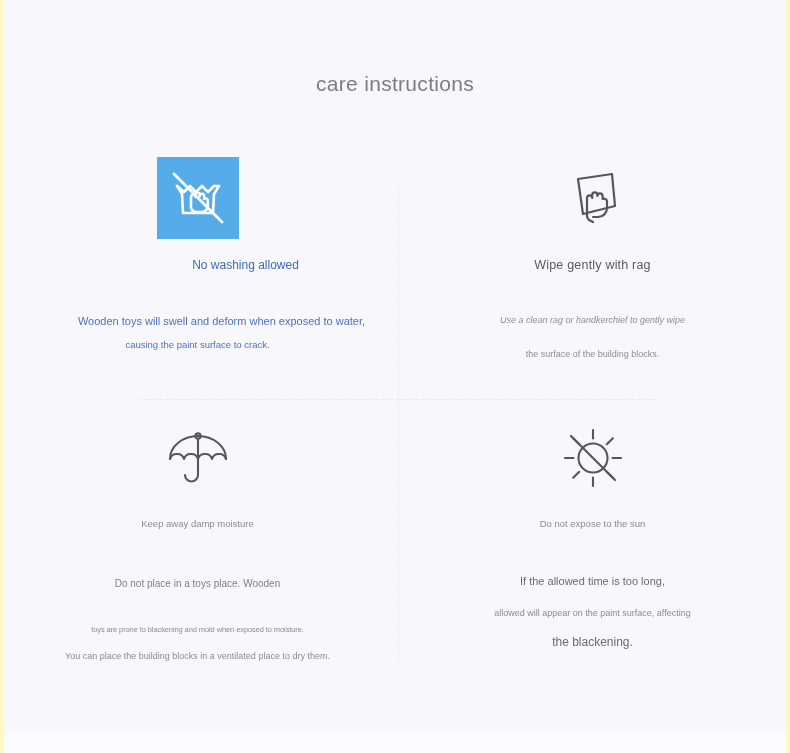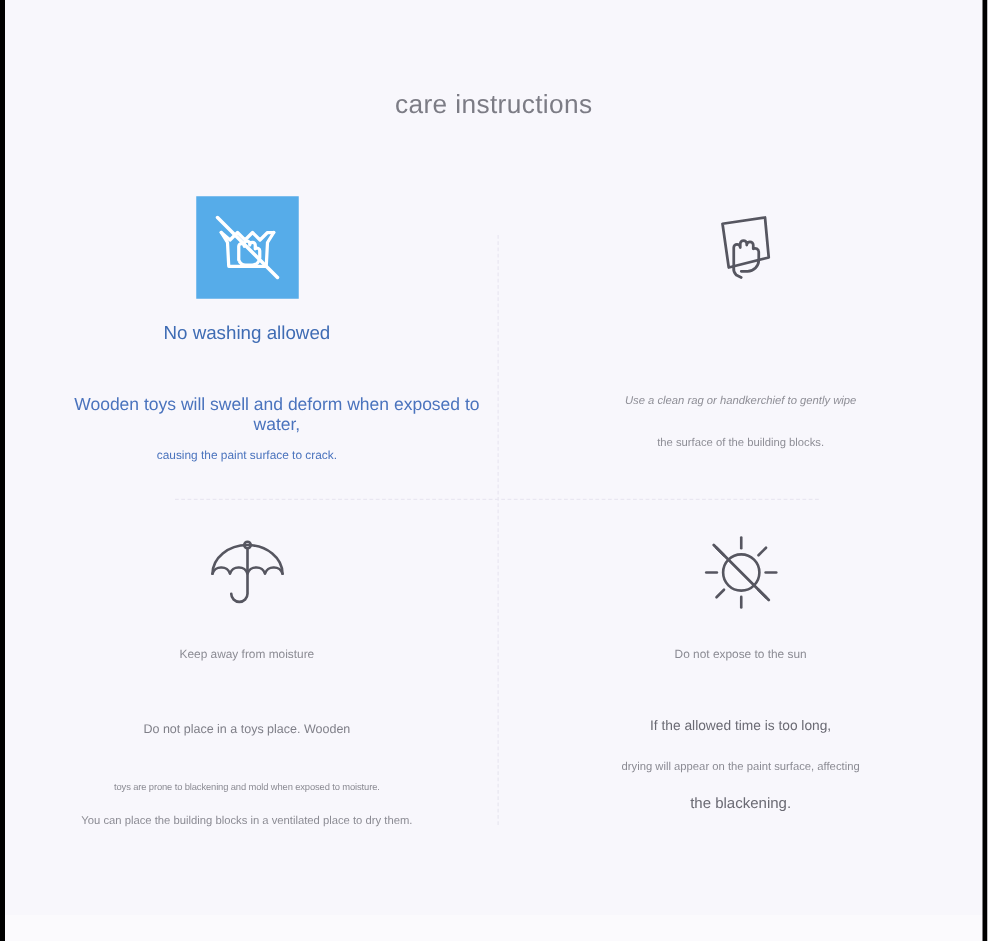--- a/index.html
+++ b/index.html
@@ -11,21 +11,21 @@
     width: 790px;
     height: 753px;
     font-family: "Liberation Sans", sans-serif;
     -webkit-font-smoothing: antialiased;
   }
 
   .page {
     position: relative;
     width: 790px;
     height: 753px;
-    background: #000000;
+    background: #fef9c3;
     overflow: hidden;
   }
 
   
   .panel {
     position: absolute;
     left: 4px;
     top: 0;
     width: 782px;
     height: 732px;
@@ -109,35 +109,35 @@
     justify-content: center;
   }
 
   .caption {
     position: absolute;
     left: 0;
     width: 395px;
     text-align: center;
     top: 108px;
   }
-  .caption.blue   { color: #3f6cb4; font-size: 15px; }
+  .caption.blue   { color: #3f6cb4; font-size: 12px; padding-left: 48px; }
   .caption.gray-l { color: #5a5a62; font-size: 12.5px; letter-spacing: 0.2px; }
   .caption.gray-s { color: #8b8b93; font-size: 9.5px; }
 
   .body-text {
     position: absolute;
     left: 0;
     width: 395px;
     text-align: center;
   }
   .body-text .line { display: block; }
 
   
   .b1 { top: 165px; }
-  .b1 .l1 { color: #4a73bd; font-size: 14px; margin-left: 48px; }
+  .b1 .l1 { color: #4a73bd; font-size: 11px; margin-left: 48px; }
   .b1 .l2 { color: #4a73bd; font-size: 9.5px; margin-top: 12px; }
 
   
   .b2 { top: 165px; }
   .b2 .l1 { color: #8e8e96; font-size: 9px; font-style: italic; }
   .b2 .l2 { color: #8e8e96; font-size: 9px; margin-top: 24px; }
 
   
   .b3 { top: 168px; }
   .b3 .l1 { color: #7f7f88; font-size: 10px; }
@@ -195,20 +195,21 @@
         <svg width="72" height="72" viewBox="0 0 72 72" aria-hidden="true">
           <g fill="none" stroke="#565660" stroke-width="2.2" stroke-linecap="round" stroke-linejoin="round">
 
             <path d="M21 17 L55 12 L58 44 L26 52 Z"></path>
 
             <path d="M30 52 L30 36 a2.6 2.6 0 0 1 5.2 0 L35.2 33 a2.6 2.6 0 0 1 5.2 0 L40.4 34 a2.6 2.6 0 0 1 5.2 0 L45.6 37 a3 3 0 0 1 4.4 2.4 L50 46 a9 9 0 0 1 -9 9 L36 55"></path>
             <path d="M30 52 a7 7 0 0 0 2 6 L36 60"></path>
           </g>
         </svg>
       </div>
+      <div class="caption gray-l">Wipe gently with rag</div>
       <div class="body-text b2">
         <span class="line l1">Use a clean rag or handkerchief to gently wipe</span>
         <span class="line l2">the surface of the building blocks.</span>
       </div>
     </div>
 
     <div class="cell cell-bl">
       <div class="icon-wrap">
         <svg width="70" height="70" viewBox="0 0 70 70" aria-hidden="true">
           <g fill="none" stroke="#565660" stroke-width="2.1" stroke-linecap="round" stroke-linejoin="round">
@@ -216,21 +217,21 @@
             <circle cx="35" cy="13" r="2.6"></circle>
 
             <path d="M7 36 a28 23 0 0 1 56 0"></path>
 
             <path d="M7 36 a7 7 0 0 1 7 -5 a7 7 0 0 1 7 5 a7 7 0 0 1 7 -5 a7 7 0 0 1 7 5 a7 7 0 0 1 7 -5 a7 7 0 0 1 7 5 a7 7 0 0 1 7 -5 a7 7 0 0 1 7 5"></path>
 
             <path d="M35 16 L35 52 a6.5 6.5 0 0 1 -13 0"></path>
           </g>
         </svg>
       </div>
-      <div class="caption gray-s">Keep away from moisture</div>
+      <div class="caption gray-s">Keep away damp moisture</div>
       <div class="body-text b3">
         <span class="line l1">Do not place in a toys place. Wooden</span>
         <span class="line l2">toys are prone to blackening and mold when exposed to moisture.</span>
         <span class="line l3">You can place the building blocks in a ventilated place to dry them.</span>
       </div>
     </div>
 
     <div class="cell cell-br">
       <div class="icon-wrap">
         <svg width="72" height="72" viewBox="0 0 72 72" aria-hidden="true">
@@ -244,19 +245,19 @@
             <line x1="49.8" y1="49.8" x2="55.8" y2="55.8"></line>
             <line x1="16.2" y1="55.8" x2="22.2" y2="49.8"></line>
             <line x1="49.8" y1="22.2" x2="55.8" y2="16.2"></line>
             <line x1="14" y1="14" x2="58" y2="58" stroke-width="2.2"></line>
           </g>
         </svg>
       </div>
       <div class="caption gray-s">Do not expose to the sun</div>
       <div class="body-text b4">
         <span class="line l1">If the allowed time is too long,</span>
-        <span class="line l2">drying will appear on the paint surface, affecting</span>
+        <span class="line l2">allowed will appear on the paint surface, affecting</span>
         <span class="line l3">the blackening.</span>
       </div>
     </div>
 
   </div>
 </div>
 
 </body></html>

